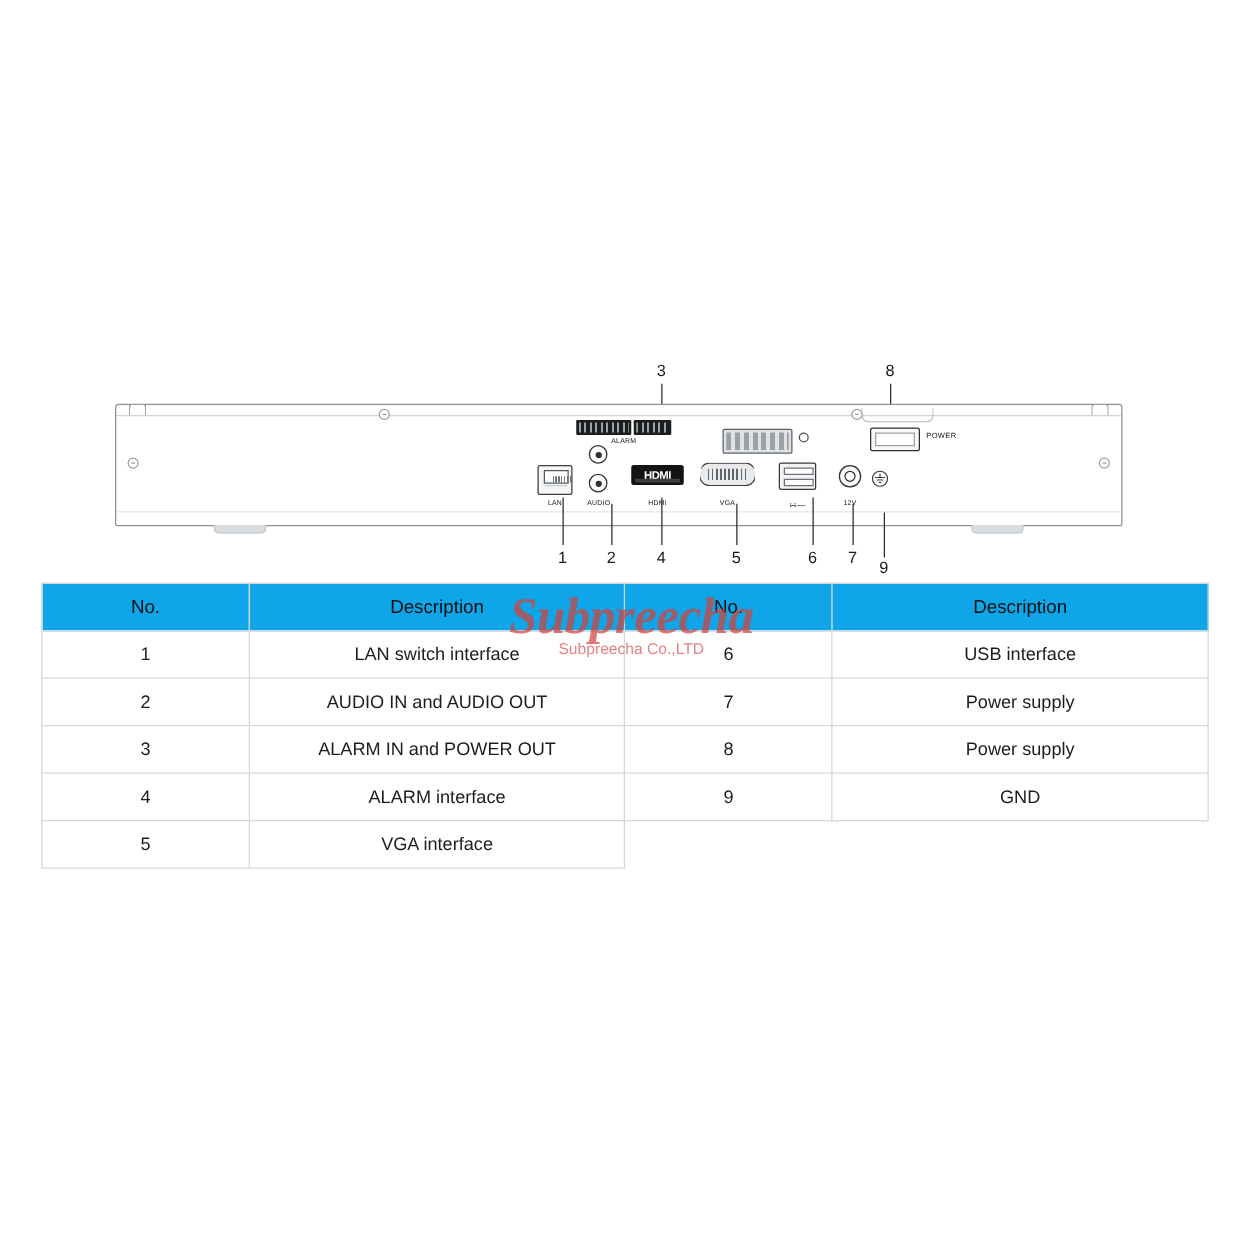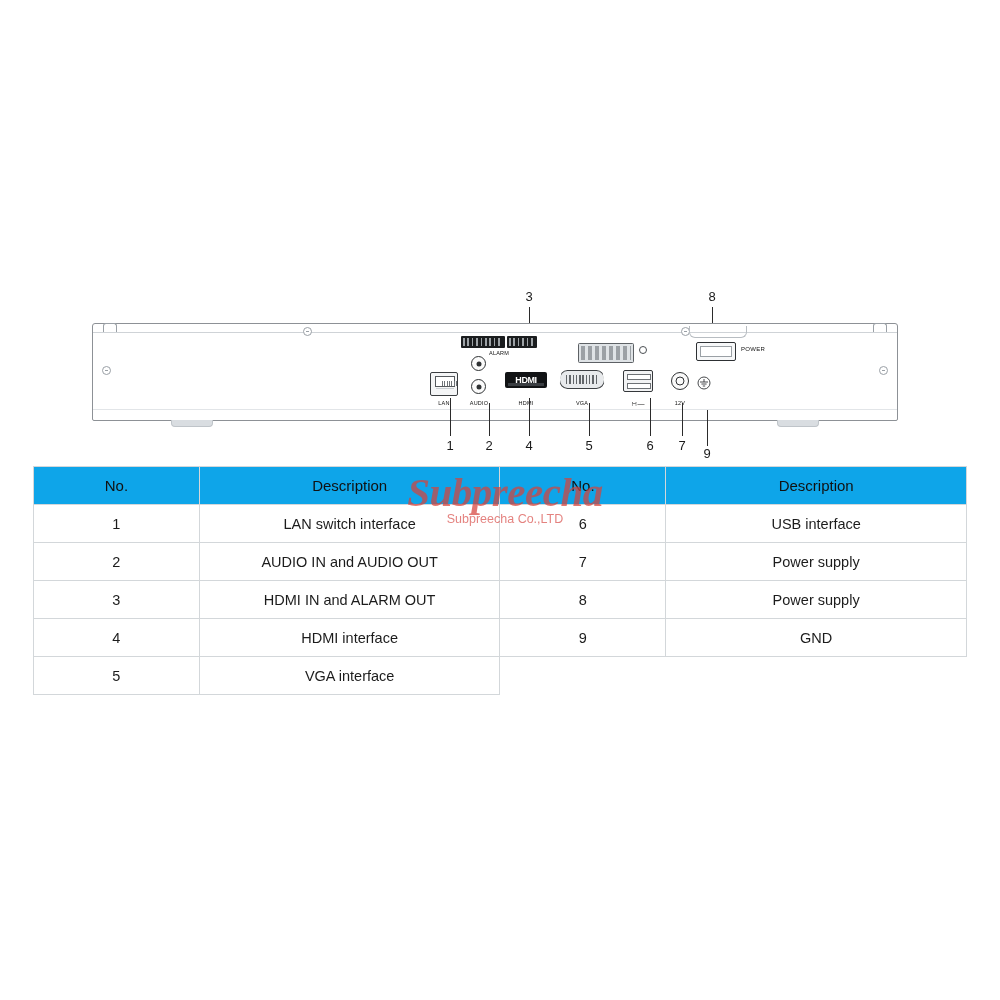--- a/index.html
+++ b/index.html
@@ -556,27 +556,27 @@
         <td>USB interface</td>
       </tr>
       <tr>
         <td>2</td>
         <td>AUDIO IN and AUDIO OUT</td>
         <td>7</td>
         <td>Power supply</td>
       </tr>
       <tr>
         <td>3</td>
-        <td>HDMI IN and ALARM OUT</td>
+        <td>ALARM IN and POWER OUT</td>
         <td>8</td>
         <td>Power supply</td>
       </tr>
       <tr>
         <td>4</td>
-        <td>HDMI interface</td>
+        <td>ALARM interface</td>
         <td>9</td>
         <td>GND</td>
       </tr>
       <tr>
         <td>5</td>
         <td>VGA interface</td>
         <td class="cell-empty"></td>
         <td class="cell-empty"></td>
       </tr>
     </tbody>

